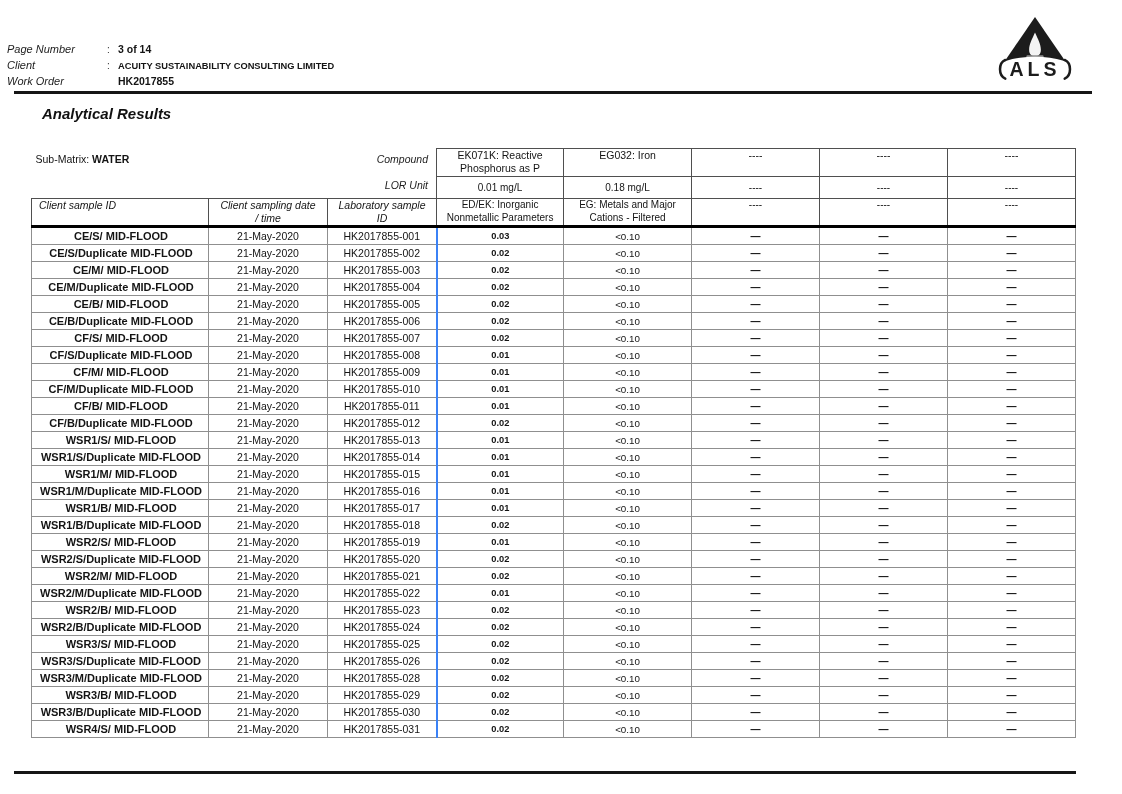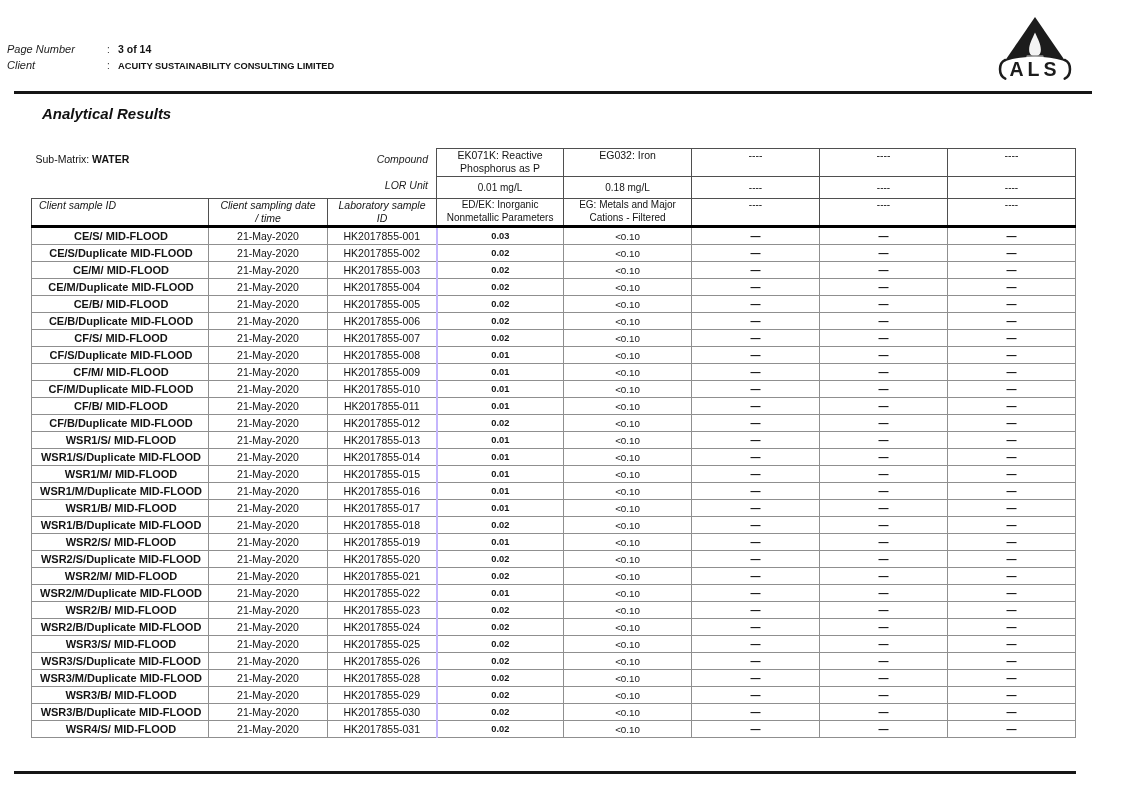--- a/index.html
+++ b/index.html
@@ -51,33 +51,36 @@
   
   tbody.data td{border:1px solid #8f8f8f;height:16px;line-height:15px;}
   tbody.data tr{height:17px;}
   tbody.data td.c-sample{text-align:center;padding-left:6px;font-weight:bold;font-size:11px;margin-top:36px;}
   tbody.data td.c-date{font-size:10.5px;}
   tbody.data td.c-labid{font-size:10.5px;}
   tbody.data td.c-val{font-size:9.5px;}
   tbody.data td.v-bold{font-weight:bold;font-size:9.3px;}
   tbody.data td.v-reg{font-size:9.8px;}
   tbody.data td.v-dash{font-weight:bold;font-size:10px;}
-  tbody.data td.grp-left{border-left:2px solid #c4b5fd;}
+  tbody.data td.grp-left{border-left:2px solid #3b82f6;}
 </style>
 </head>
 <body>
 
 <div class="page">
 
   <div class="hdr-block">
     <div class="hdr-line">
       <span class="hdr-label">Page Number</span><span class="hdr-colon">:</span><span class="hdr-value">3 of 14</span>
     </div>
     <div class="hdr-line">
       <span class="hdr-label">Client</span><span class="hdr-colon">:</span><span class="hdr-value small">ACUITY SUSTAINABILITY CONSULTING LIMITED</span>
+    </div>
+    <div class="hdr-line">
+      <span class="hdr-label">Work Order</span><span class="hdr-colon"></span><span class="hdr-value">HK2017855</span>
     </div>
   </div>
 
   <svg class="logo" viewBox="0 0 110 90" xmlns="http://www.w3.org/2000/svg">
     <polygon points="55,4 103,74 7,74" fill="#1c1c1c"></polygon>
     <path d="M55,24 C51,33 47.5,39 47.5,46 C47.5,52 51,54.5 55,54.5 C59,54.5 62.5,52 62.5,46 C62.5,39 59,33 55,24 Z" fill="#f4f4f4"></path>
     <rect x="44" y="53" width="22" height="10" rx="1.5" fill="#8f8f8f"></rect>
     <ellipse cx="55" cy="71" rx="50" ry="16" fill="#ffffff"></ellipse>
     <path d="M17,59 C8,63 8,79 17,83" fill="none" stroke="#1c1c1c" stroke-width="3.2" stroke-linecap="round"></path>
     <path d="M93,59 C102,63 102,79 93,83" fill="none" stroke="#1c1c1c" stroke-width="3.2" stroke-linecap="round"></path>

